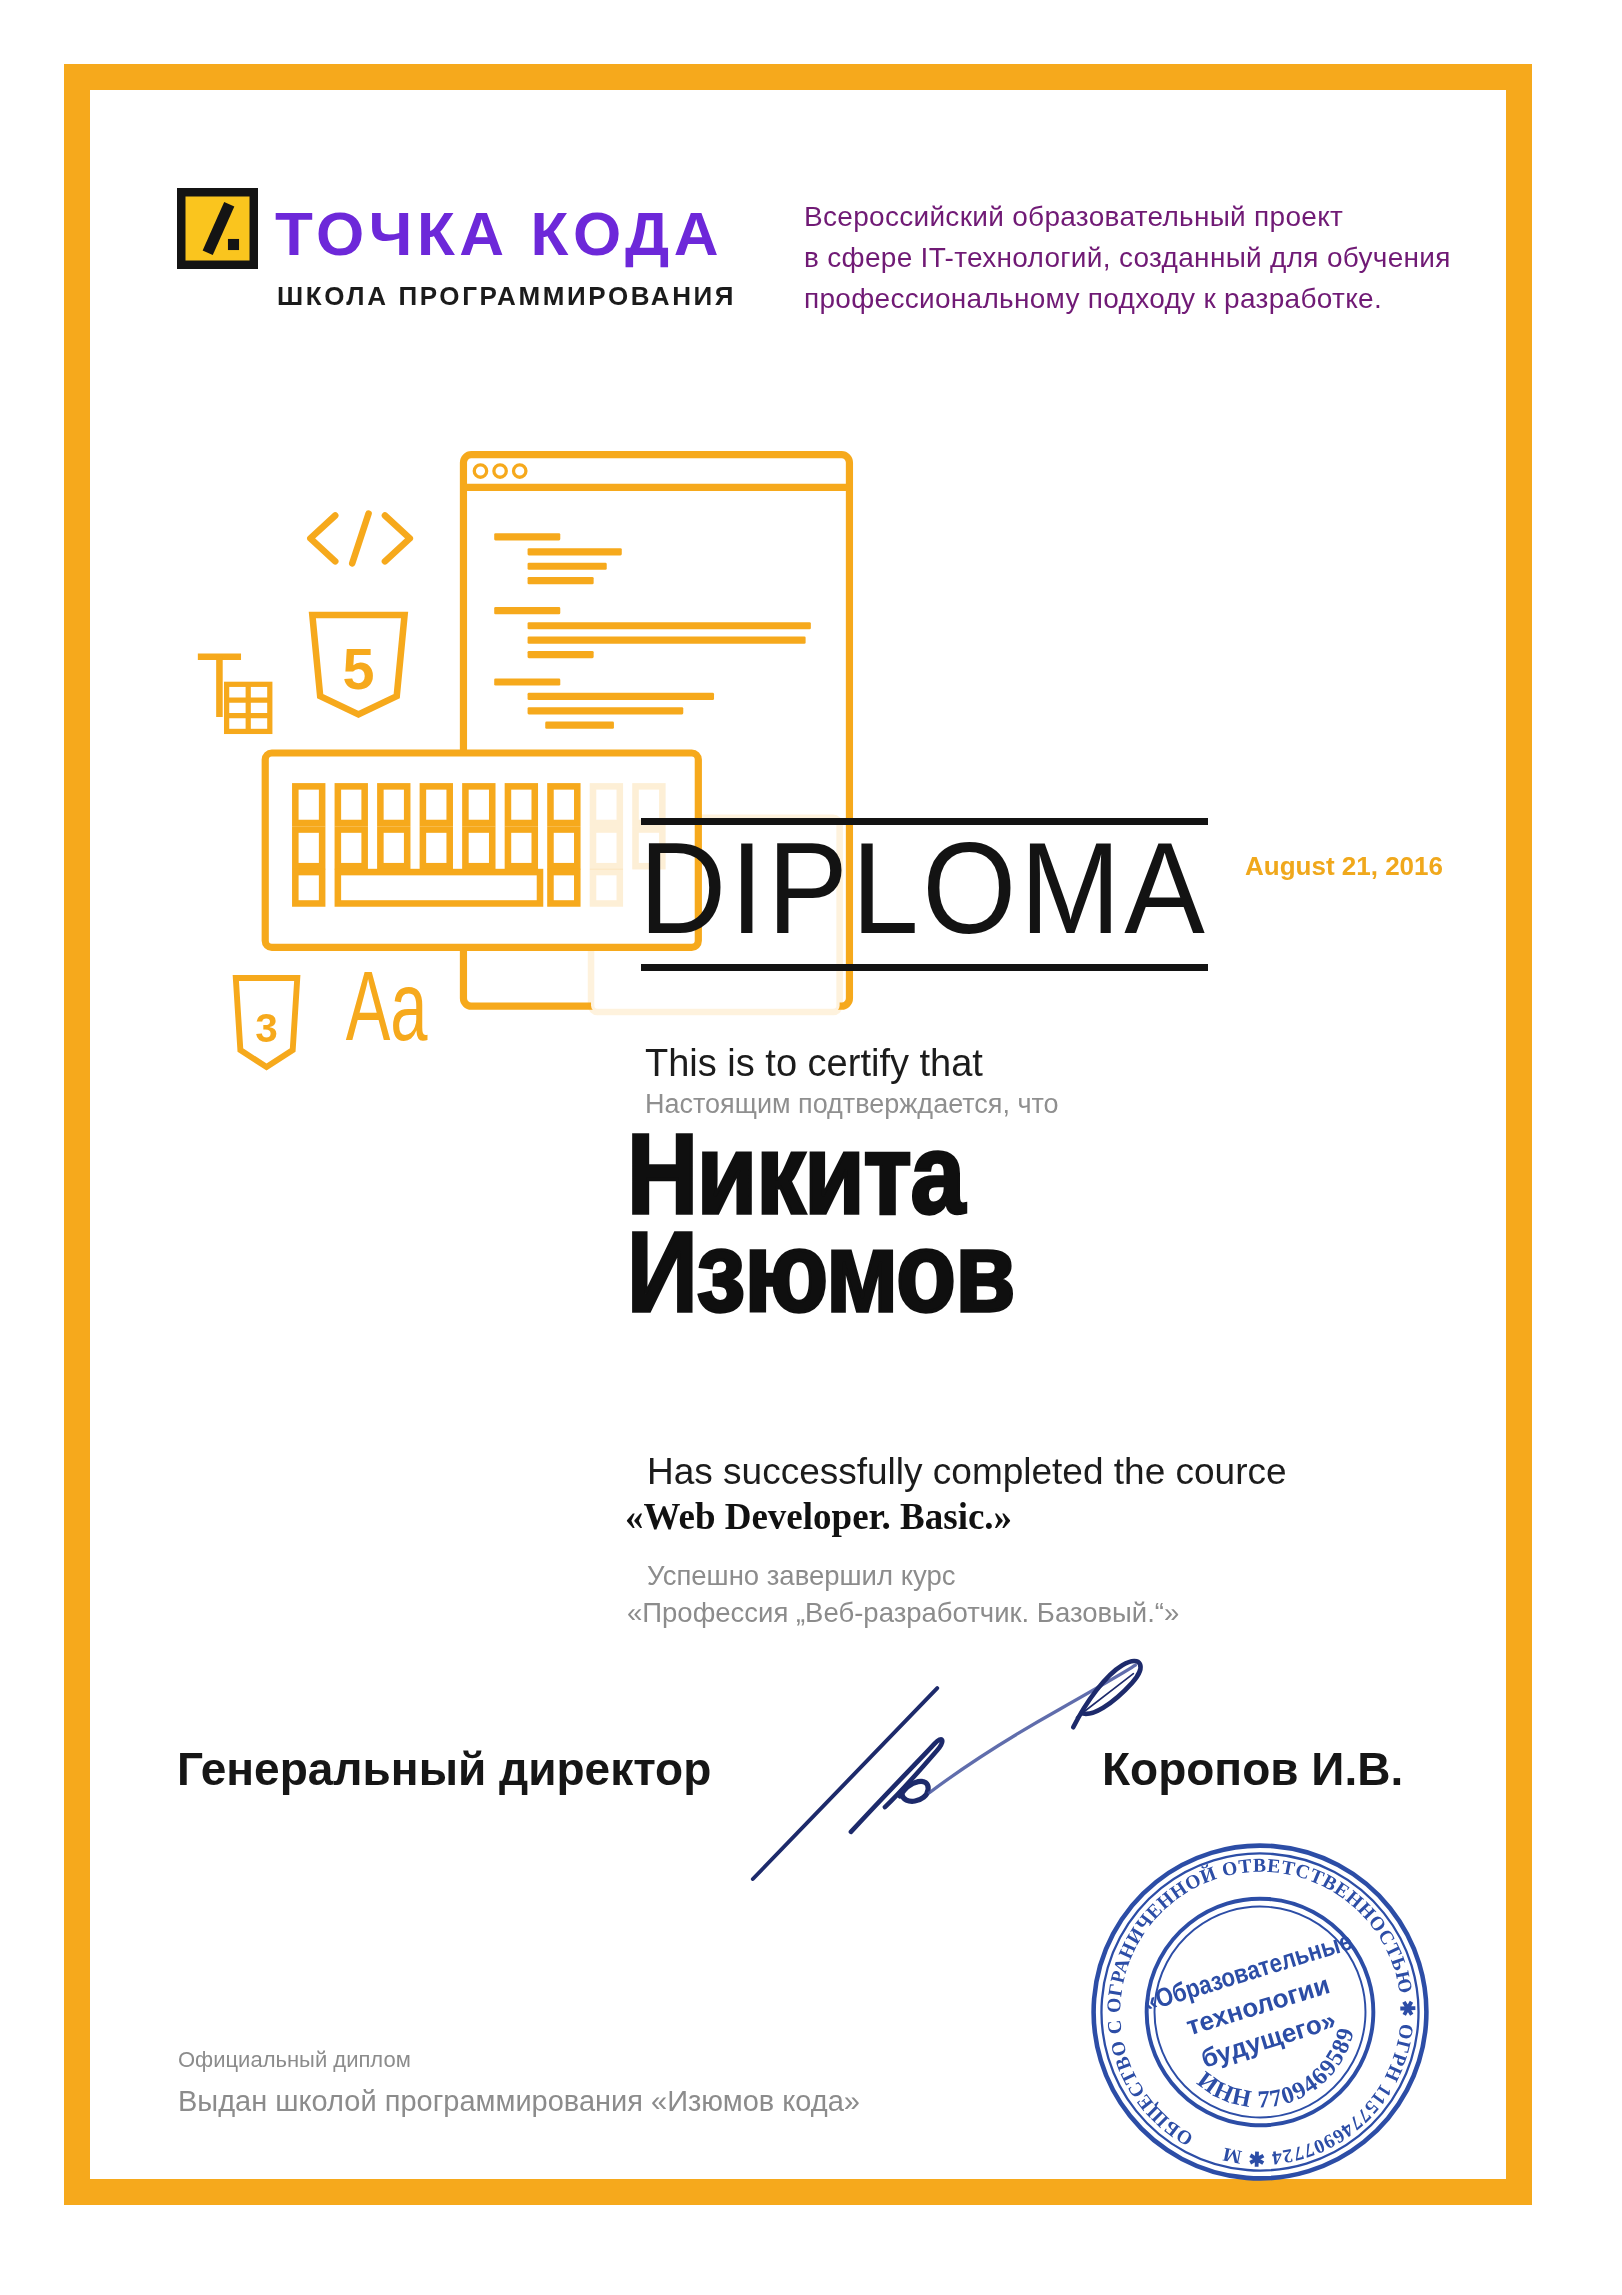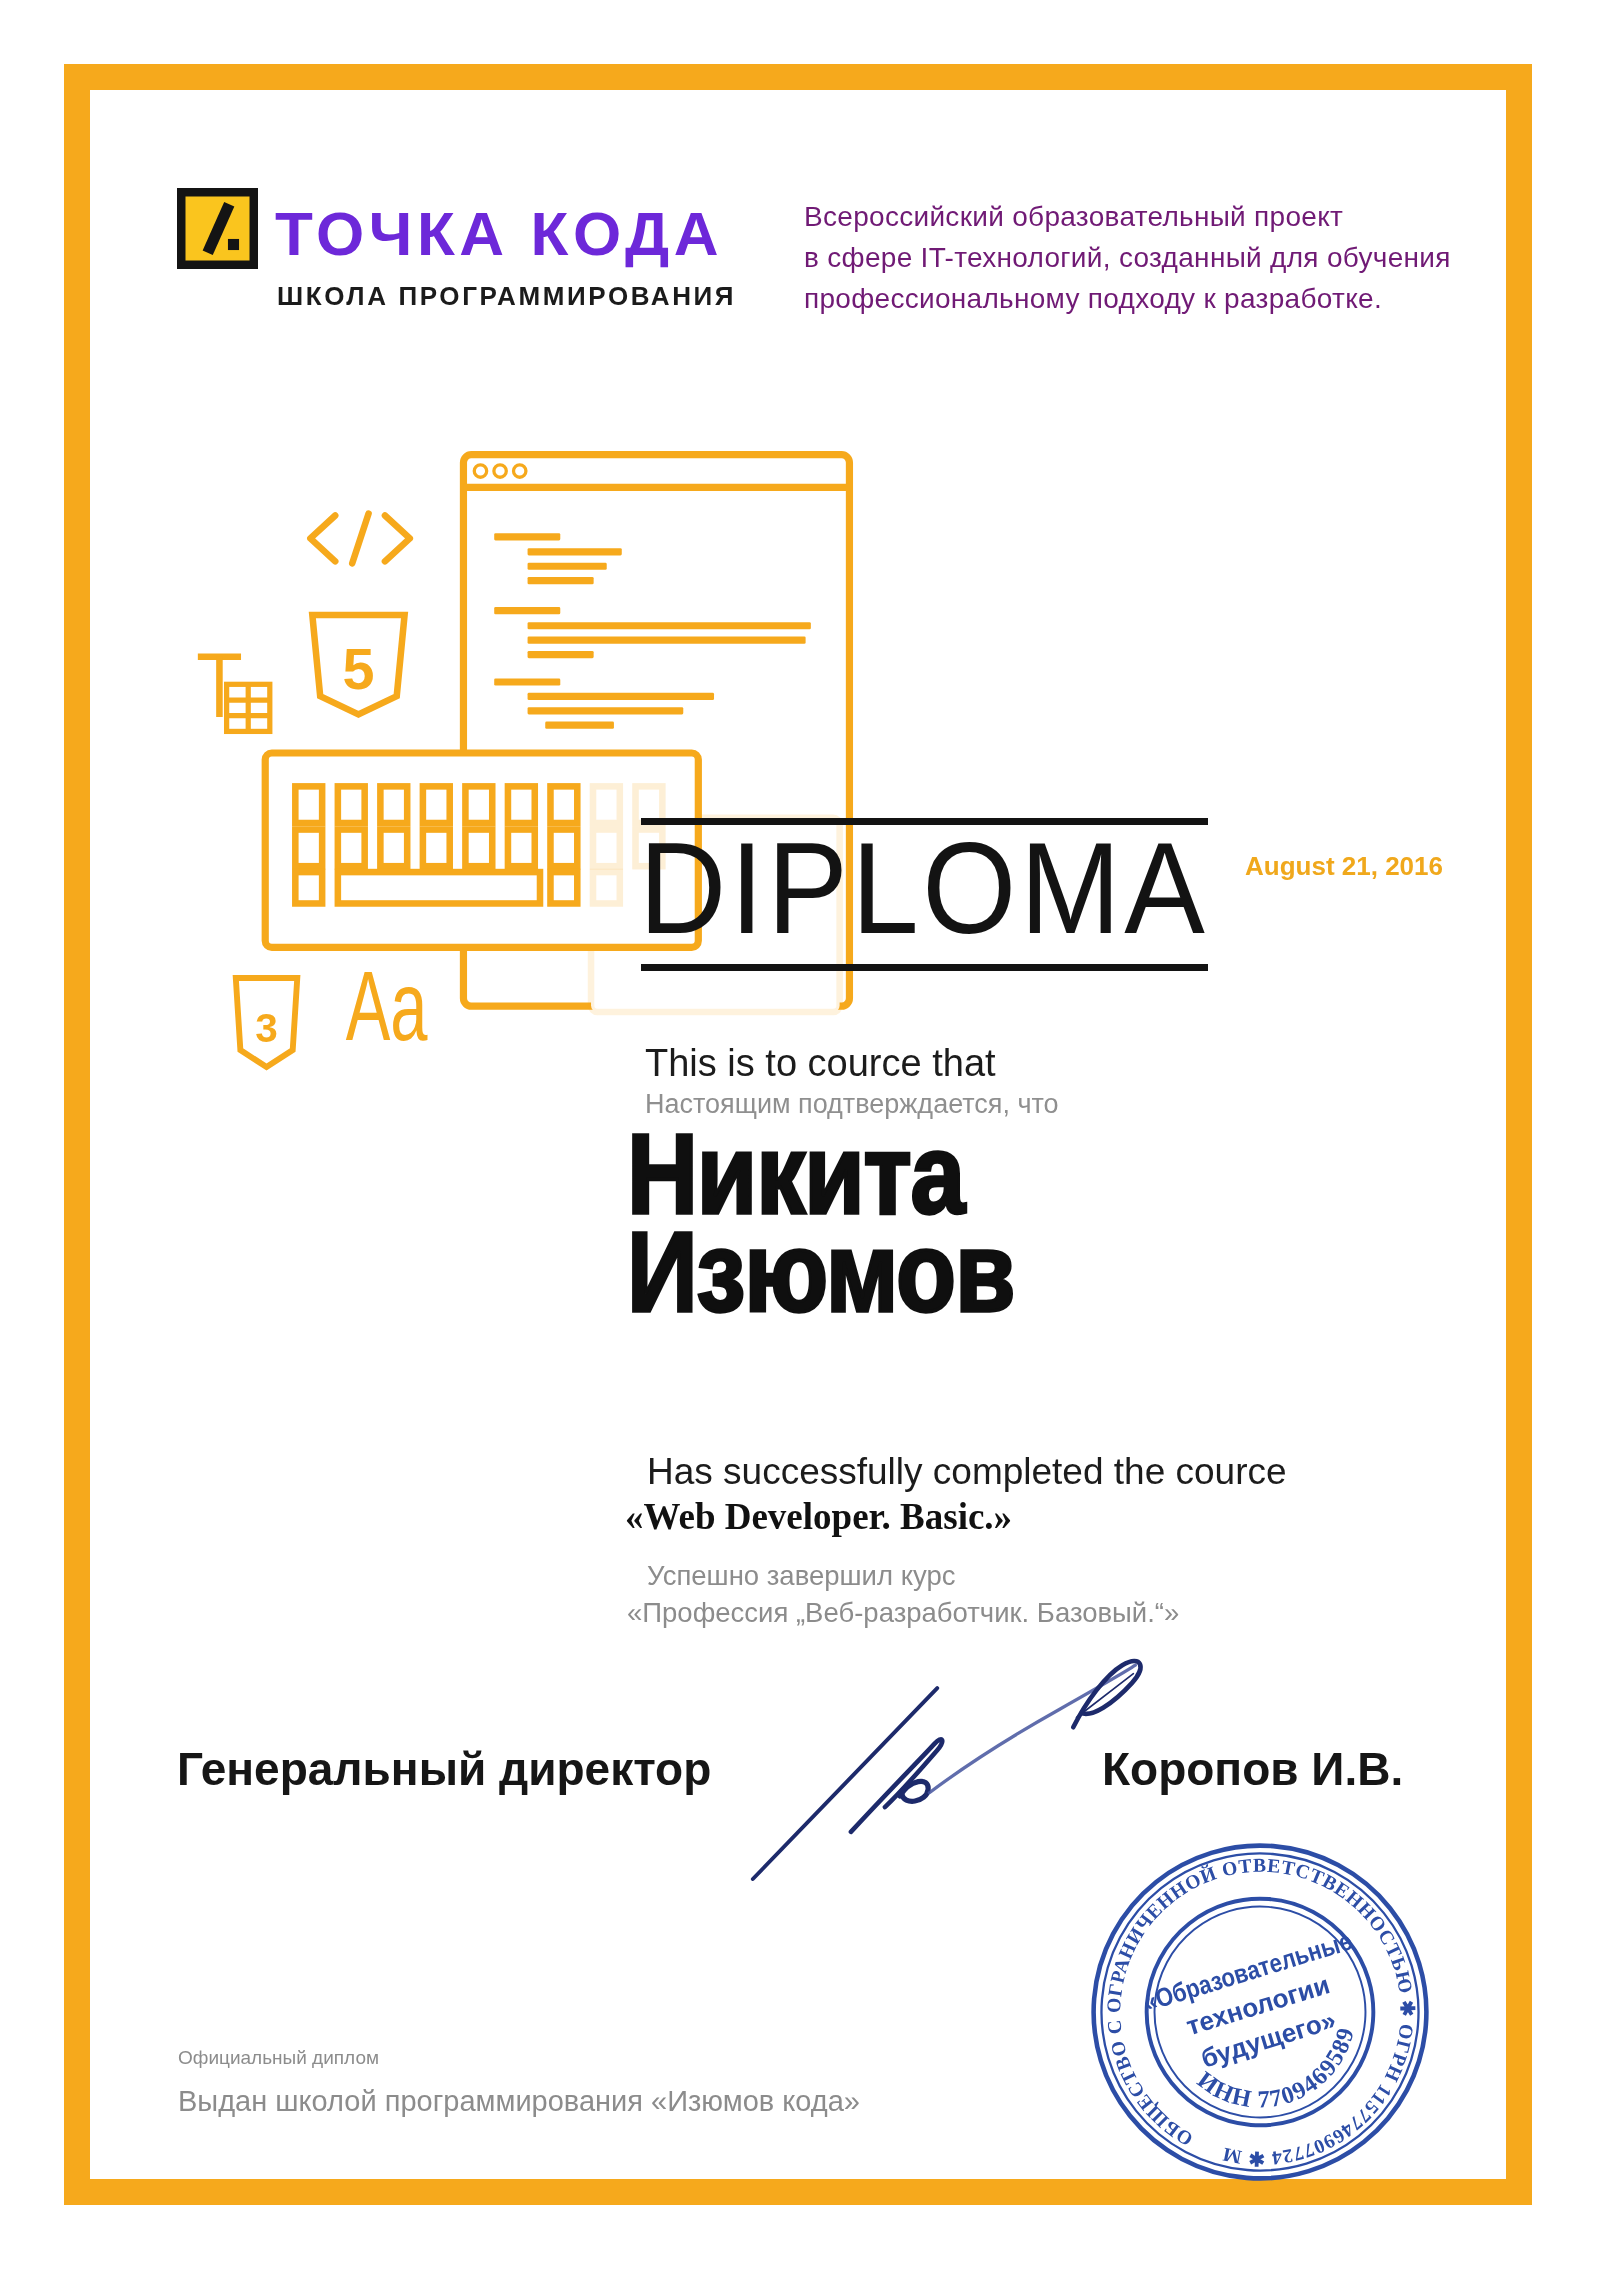--- a/index.html
+++ b/index.html
@@ -28,21 +28,21 @@
              transform:scaleX(.87);transform-origin:left top;}
   .name1{top:1118px;} .name2{top:1216px;}
   .completed-en{left:647px;top:1451px;font-size:37px;color:#1c1c1c;}
   .course-en{left:625px;top:1495px;font-size:37px;font-weight:700;color:#111111;font-family:Liberation Serif, serif;}
   .completed-ru{left:647px;top:1560px;font-size:27.5px;color:#8C8C8C;text-align:right;}
   .course-ru{left:627px;top:1597px;font-size:27.5px;color:#8C8C8C;}
 
   .role{left:177px;top:1742px;font-size:46px;font-weight:700;color:#161616;}
   .signer{left:1102px;top:1742px;font-size:46px;font-weight:700;color:#161616;}
 
-  .footer-line1{left:178px;top:2047px;font-size:19px;color:#8C8C8C;text-align:center;}
+  .footer-line1{left:178px;top:2047px;font-size:22px;color:#8C8C8C;text-align:center;}
   .footer-line2{left:178px;top:2085px;font-size:29px;color:#8C8C8C;}
 </style>
 </head>
 <body>
 
 <div class="page">
 
   <div class="frame"></div>
 
   <svg class="illus" width="1623" height="2295" viewBox="0 0 2480 3508">
@@ -153,21 +153,21 @@
     <div>Всероссийский образовательный проект</div>
     <div>в сфере IT-технологий, созданный для обучения</div>
     <div>профессиональному подходу к разработке.</div>
   </div>
 
   <div class="abs z2 line-top"></div>
   <div class="abs z2 diploma-title">DIPLOMA</div>
   <div class="abs z2 line-bottom"></div>
   <div class="abs z2 date">August 21, 2016</div>
 
-  <div class="abs z2 certify-en">This is to cource that</div>
+  <div class="abs z2 certify-en">This is to certify that</div>
   <div class="abs z2 certify-ru">Настоящим подтверждается, что</div>
   <div class="abs z2 name-line name1">Никита</div>
   <div class="abs z2 name-line name2">Изюмов</div>
   <div class="abs z2 completed-en">Has successfully completed the cource</div>
   <div class="abs z2 course-en">«Web Developer. Basic.»</div>
   <div class="abs z2 completed-ru">Успешно завершил курс</div>
   <div class="abs z2 course-ru">«Профессия „Веб-разработчик. Базовый.“»</div>
 
   <div class="abs z2 role">Генеральный директор</div>
   <div class="abs z2 signer">Коропов И.В.</div>

